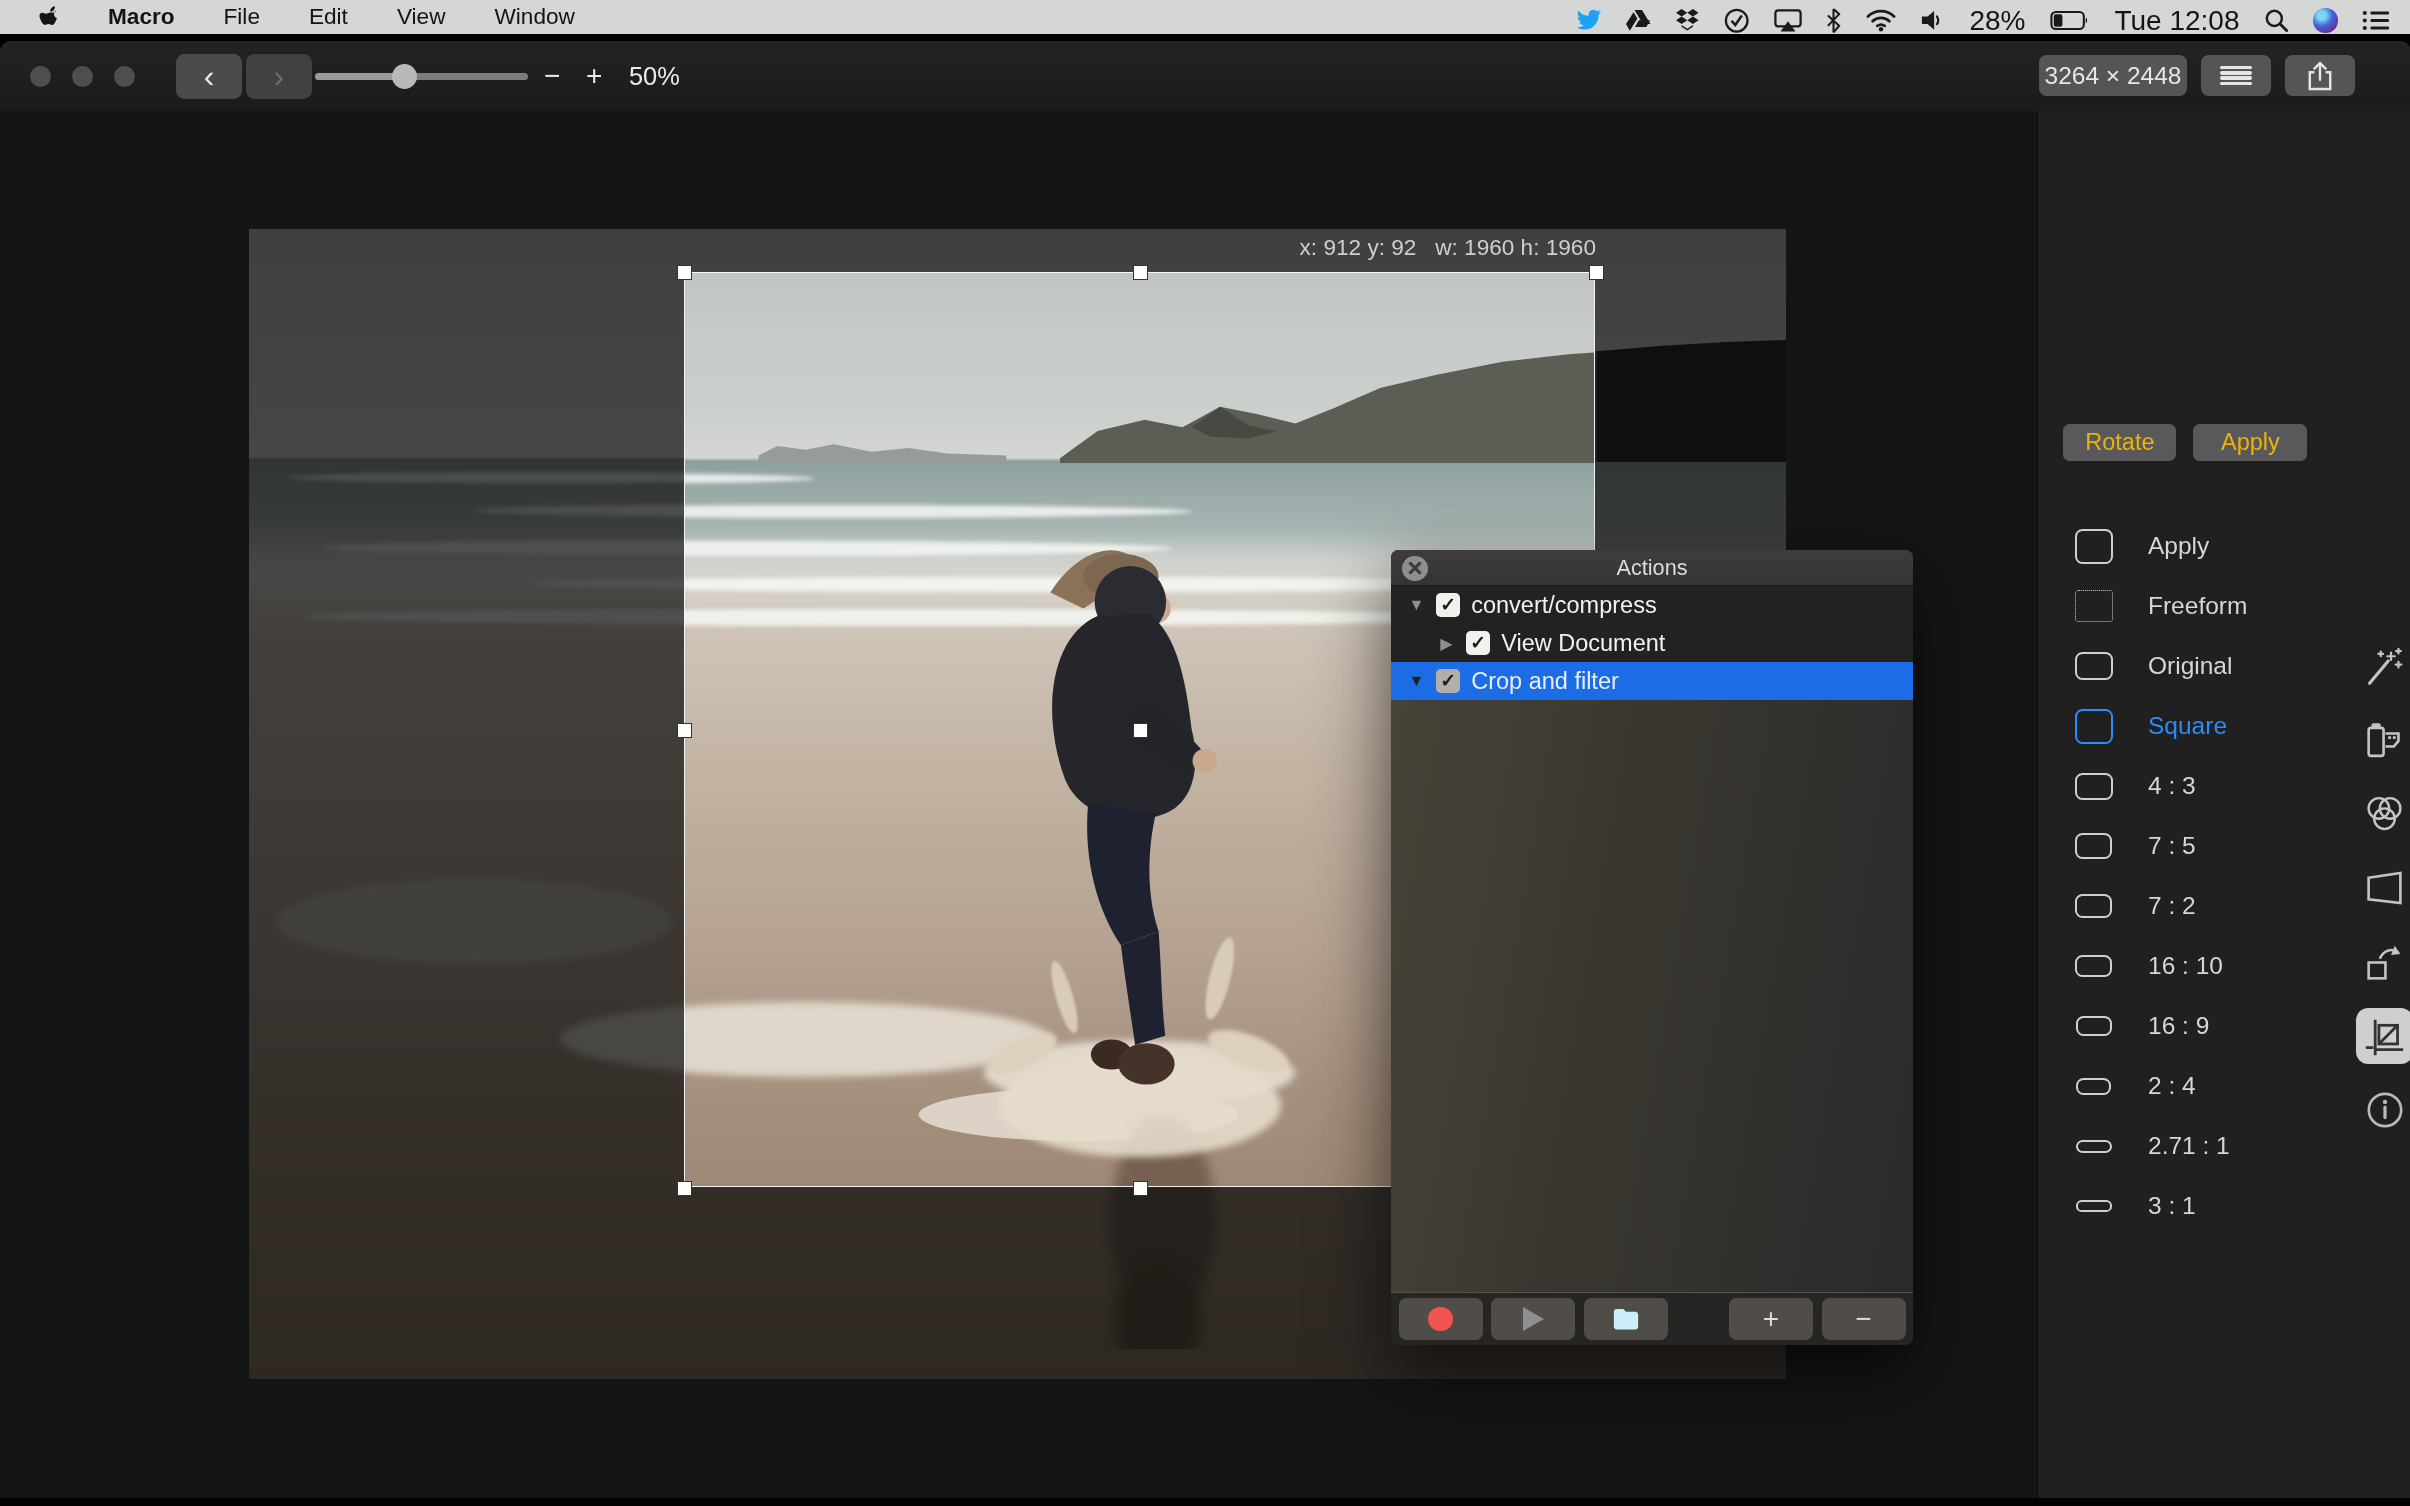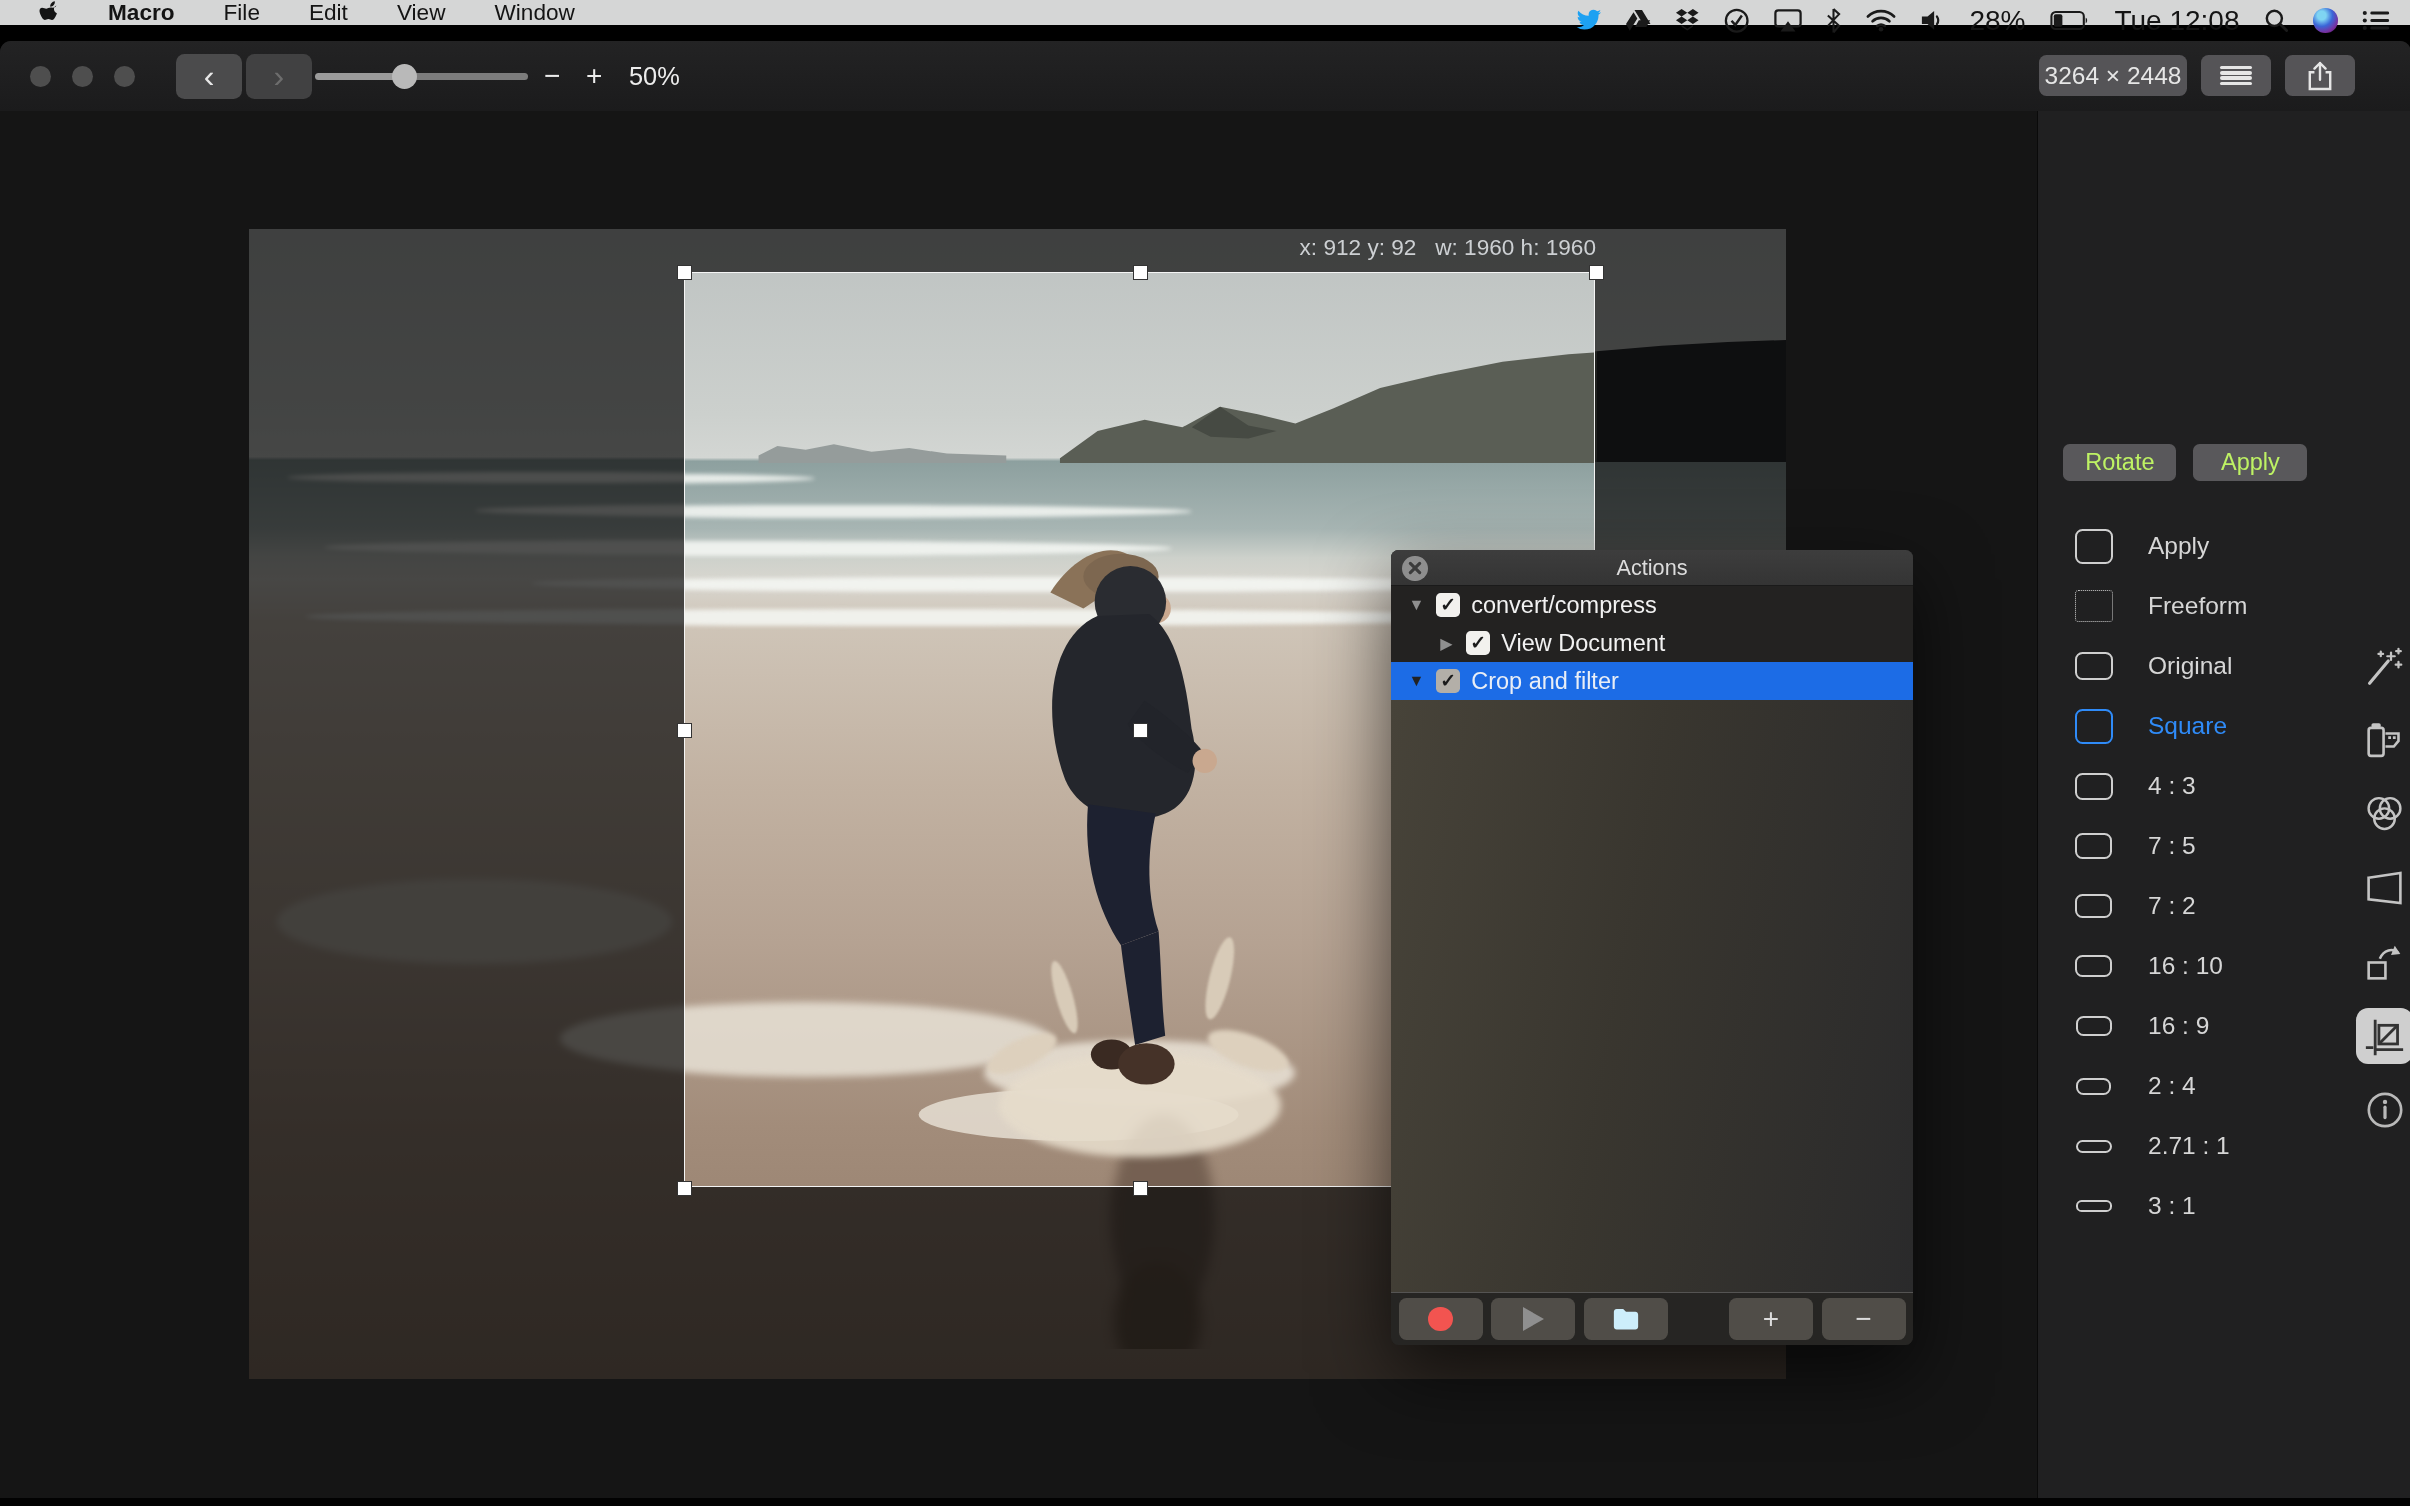--- a/index.html
+++ b/index.html
@@ -1,20 +1,20 @@
 <!DOCTYPE html>
 <html style="font-size:15px"><head>
 <meta charset="utf-8">
 <style>
   * { margin:0; padding:0; box-sizing:border-box; }
   html,body { width:2411px; height:1507px; background:#000; overflow:hidden;
               font-family:"Liberation Sans", sans-serif; }
 
   
-  .menubar { position:absolute; left:0; top:0; width:2411px; height:25px;
+  .menubar { position:absolute; left:0; top:0; width:2411px; height:34px;
              background:#d5d6d6; display:flex; align-items:center; color:#141414;
              font-size:22.6px; }
   .menubar .left { display:flex; align-items:center; gap:49px; padding-left:38px; }
   .menubar .appname { font-weight:bold; }
   .menubar .menu-item { cursor:default; }
   .menubar .right { position:absolute; right:21px; top:0; height:41px;
                     display:flex; align-items:center; gap:24.5px; }
   .statusicon { display:flex; align-items:center; justify-content:center; height:41px; }
   .statusicon svg { display:block; }
   .siri-orb { width:24.5px; height:24.5px; border-radius:50%;
@@ -104,22 +104,22 @@
   .panelbtn { width:84px; height:42px; border-radius:7.5px; background:#504d48;
               display:flex; align-items:center; justify-content:center; margin-right:8.5px;
               color:#dcdcdc; font-size:28px; }
   .rec-dot { width:24.5px; height:24.5px; border-radius:50%; background:#f25450; }
   .play-tri { width:0; height:0; border-left:21px solid #8f8f8f;
               border-top:12.2px solid transparent; border-bottom:12.2px solid transparent; }
   .spacer { flex:1; }
 
   
   .side-actions { position:absolute; left:25.4px; top:313px; display:flex; gap:17px; }
-  .sidebtn { height:37px; border-radius:6.6px; background:#59585b; color:#bef264;
-             display:flex; align-items:center; justify-content:center; font-size:23.5px;margin-top:20px; }
+  .sidebtn { height:37px; border-radius:6.6px; background:#59585b; color:#eab308;
+             display:flex; align-items:center; justify-content:center; font-size:23.5px; }
   .sidebtn.rotate { width:113px; } .sidebtn.apply { width:114px; }
 
   .aspects { position:absolute; left:29px; top:405px; }
   .aspect-row { height:60px; display:flex; align-items:center; }
   .aspect-icon { width:53px; display:flex; justify-content:center; }
   .aspect-icon i { display:block; border:2.4px solid #cfcfcf; border-radius:7.5px; }
   .ic-custom i   { width:38px; height:35px; }
   .ic-freeform i { width:38px; height:32px; border-style:dotted; border-width:1.9px; border-radius:3.8px; }
   .ic-original i { width:38px; height:28px; }
   .ic-square i   { width:38px; height:35px; border-color:#2f8bf8; }

